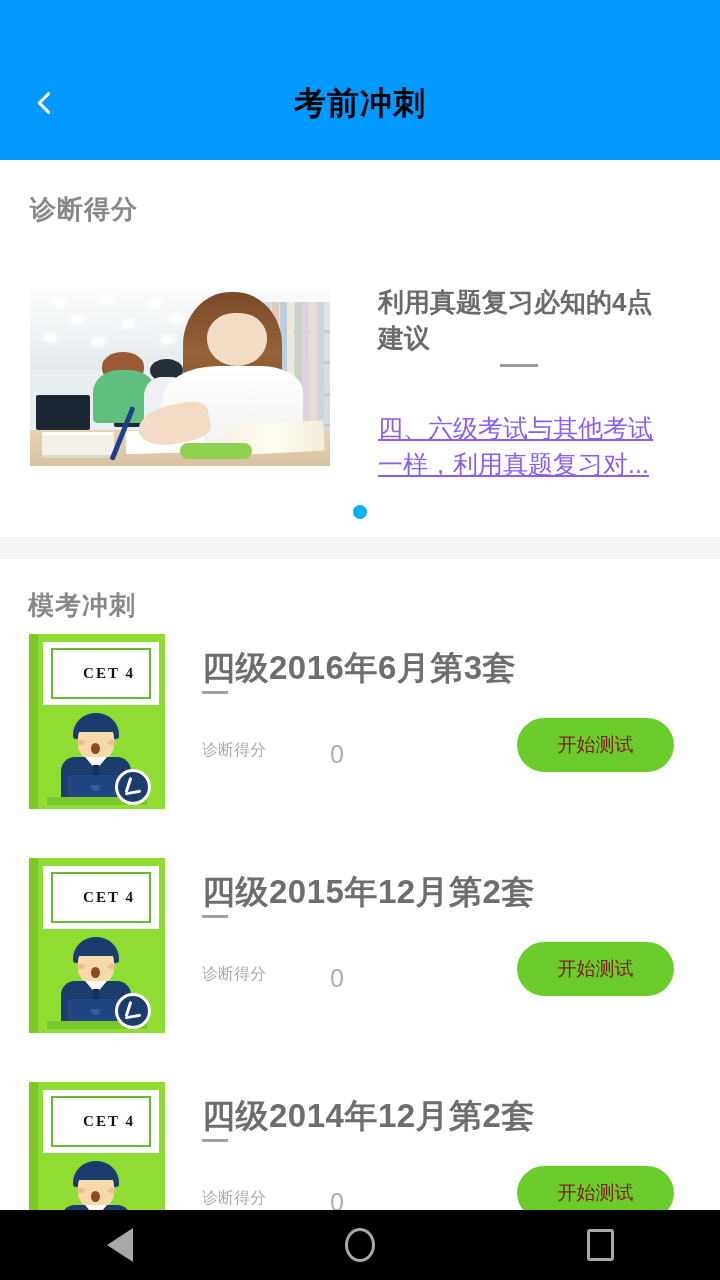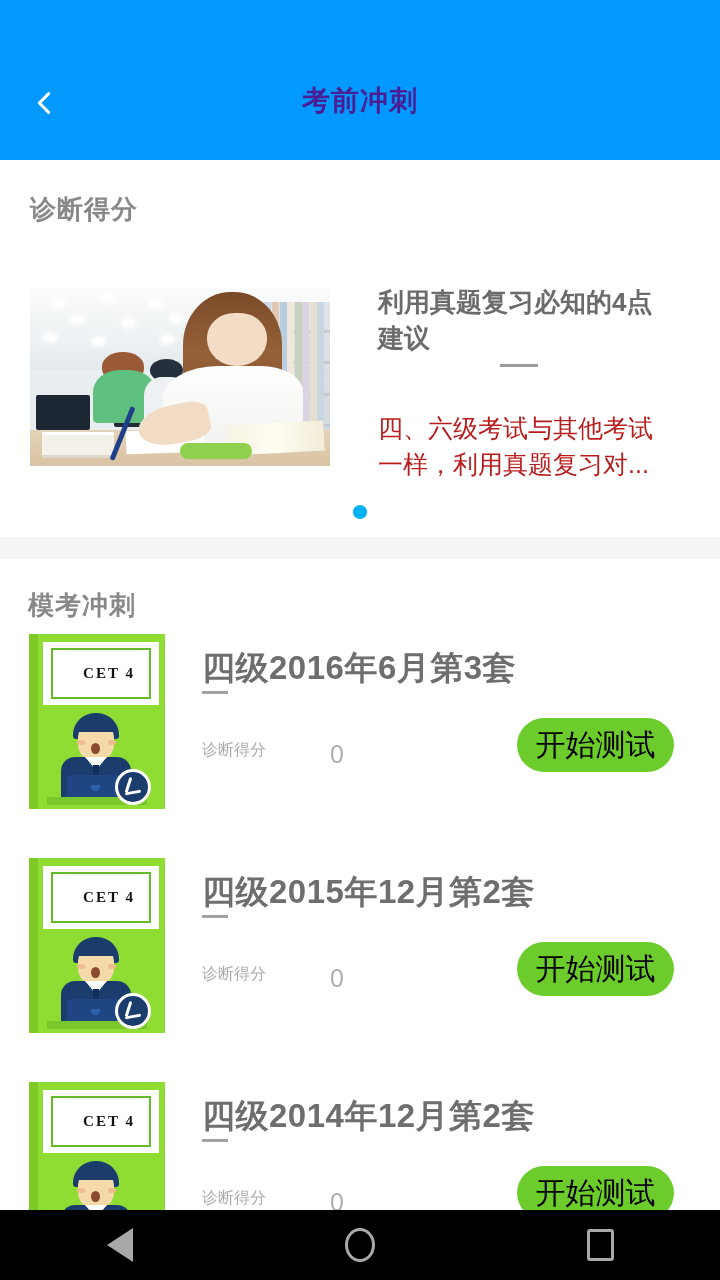--- a/index.html
+++ b/index.html
@@ -19,21 +19,21 @@
   }
   .back-btn {
     position: absolute; left: 14px; top: 72px;
     width: 60px; height: 62px;
     display: flex; align-items: center; justify-content: center;
   }
   .chev { width: 28px; height: 28px; }
   .header-title {
     position: absolute; left: 0; top: 82px;
     width: 720px; text-align: center;
-    color: #4c1d95; font-size: 28px; font-weight: bold;
+    color: #000000; font-size: 32px; font-weight: bold;
     letter-spacing: 1px;
   }
 
   
   .section-title {
     color: #888888; font-weight: bold;
     font-size: 26px; letter-spacing: 1px;
   }
   #sec1-title { position: absolute; left: 30px; top: 192px; }
   #sec2-title { position: absolute; left: 28px; top: 588px; }
@@ -141,21 +141,21 @@
   .article-title {
     position: absolute; left: 378px; top: 14px; width: 300px;
     color: #6b6b6b; font-size: 26px; font-weight: bold; line-height: 36px;
   }
   .article-divider {
     position: absolute; left: 500px; top: 94px;
     width: 38px; height: 3px; background: #9a9a9a;
   }
   .article-desc {
     position: absolute; left: 378px; top: 140px; width: 290px;
-    color: #b91c1c; font-size: 25px; line-height: 36px;
+    color: #8b5cf6; font-size: 25px; line-height: 36px; text-decoration: underline;
   }
 
   .dots { position: absolute; left: 0; top: 505px; width: 720px; text-align: center; }
   .dot {
     display: inline-block; width: 14px; height: 14px;
     border-radius: 50%; background: #00b3f5;
   }
 
   .band {
     position: absolute; left: 0; top: 537px; width: 720px; height: 22px;
@@ -267,21 +267,21 @@
     color: #adadad; font-size: 16px;
   }
   .score-value {
     position: absolute; left: 330px; top: 108px;
     color: #adadad; font-size: 25px;
   }
   .start-btn {
     position: absolute; left: 517px; top: 86px;
     width: 157px; height: 54px;
     background: #6ccc2c; border: none; border-radius: 27px;
-    color: #000000; font-size: 30px; font-weight: normal;
+    color: #7f1d1d; font-size: 19px; font-weight: normal;
     font-family: "Liberation Sans", "DejaVu Sans", sans-serif;
     cursor: pointer;
   }
 
   
   .navbar {
     position: absolute; left: 0; bottom: 0;
     width: 720px; height: 70px; background: #000000;
     display: flex; align-items: center; justify-content: space-around;
   }

